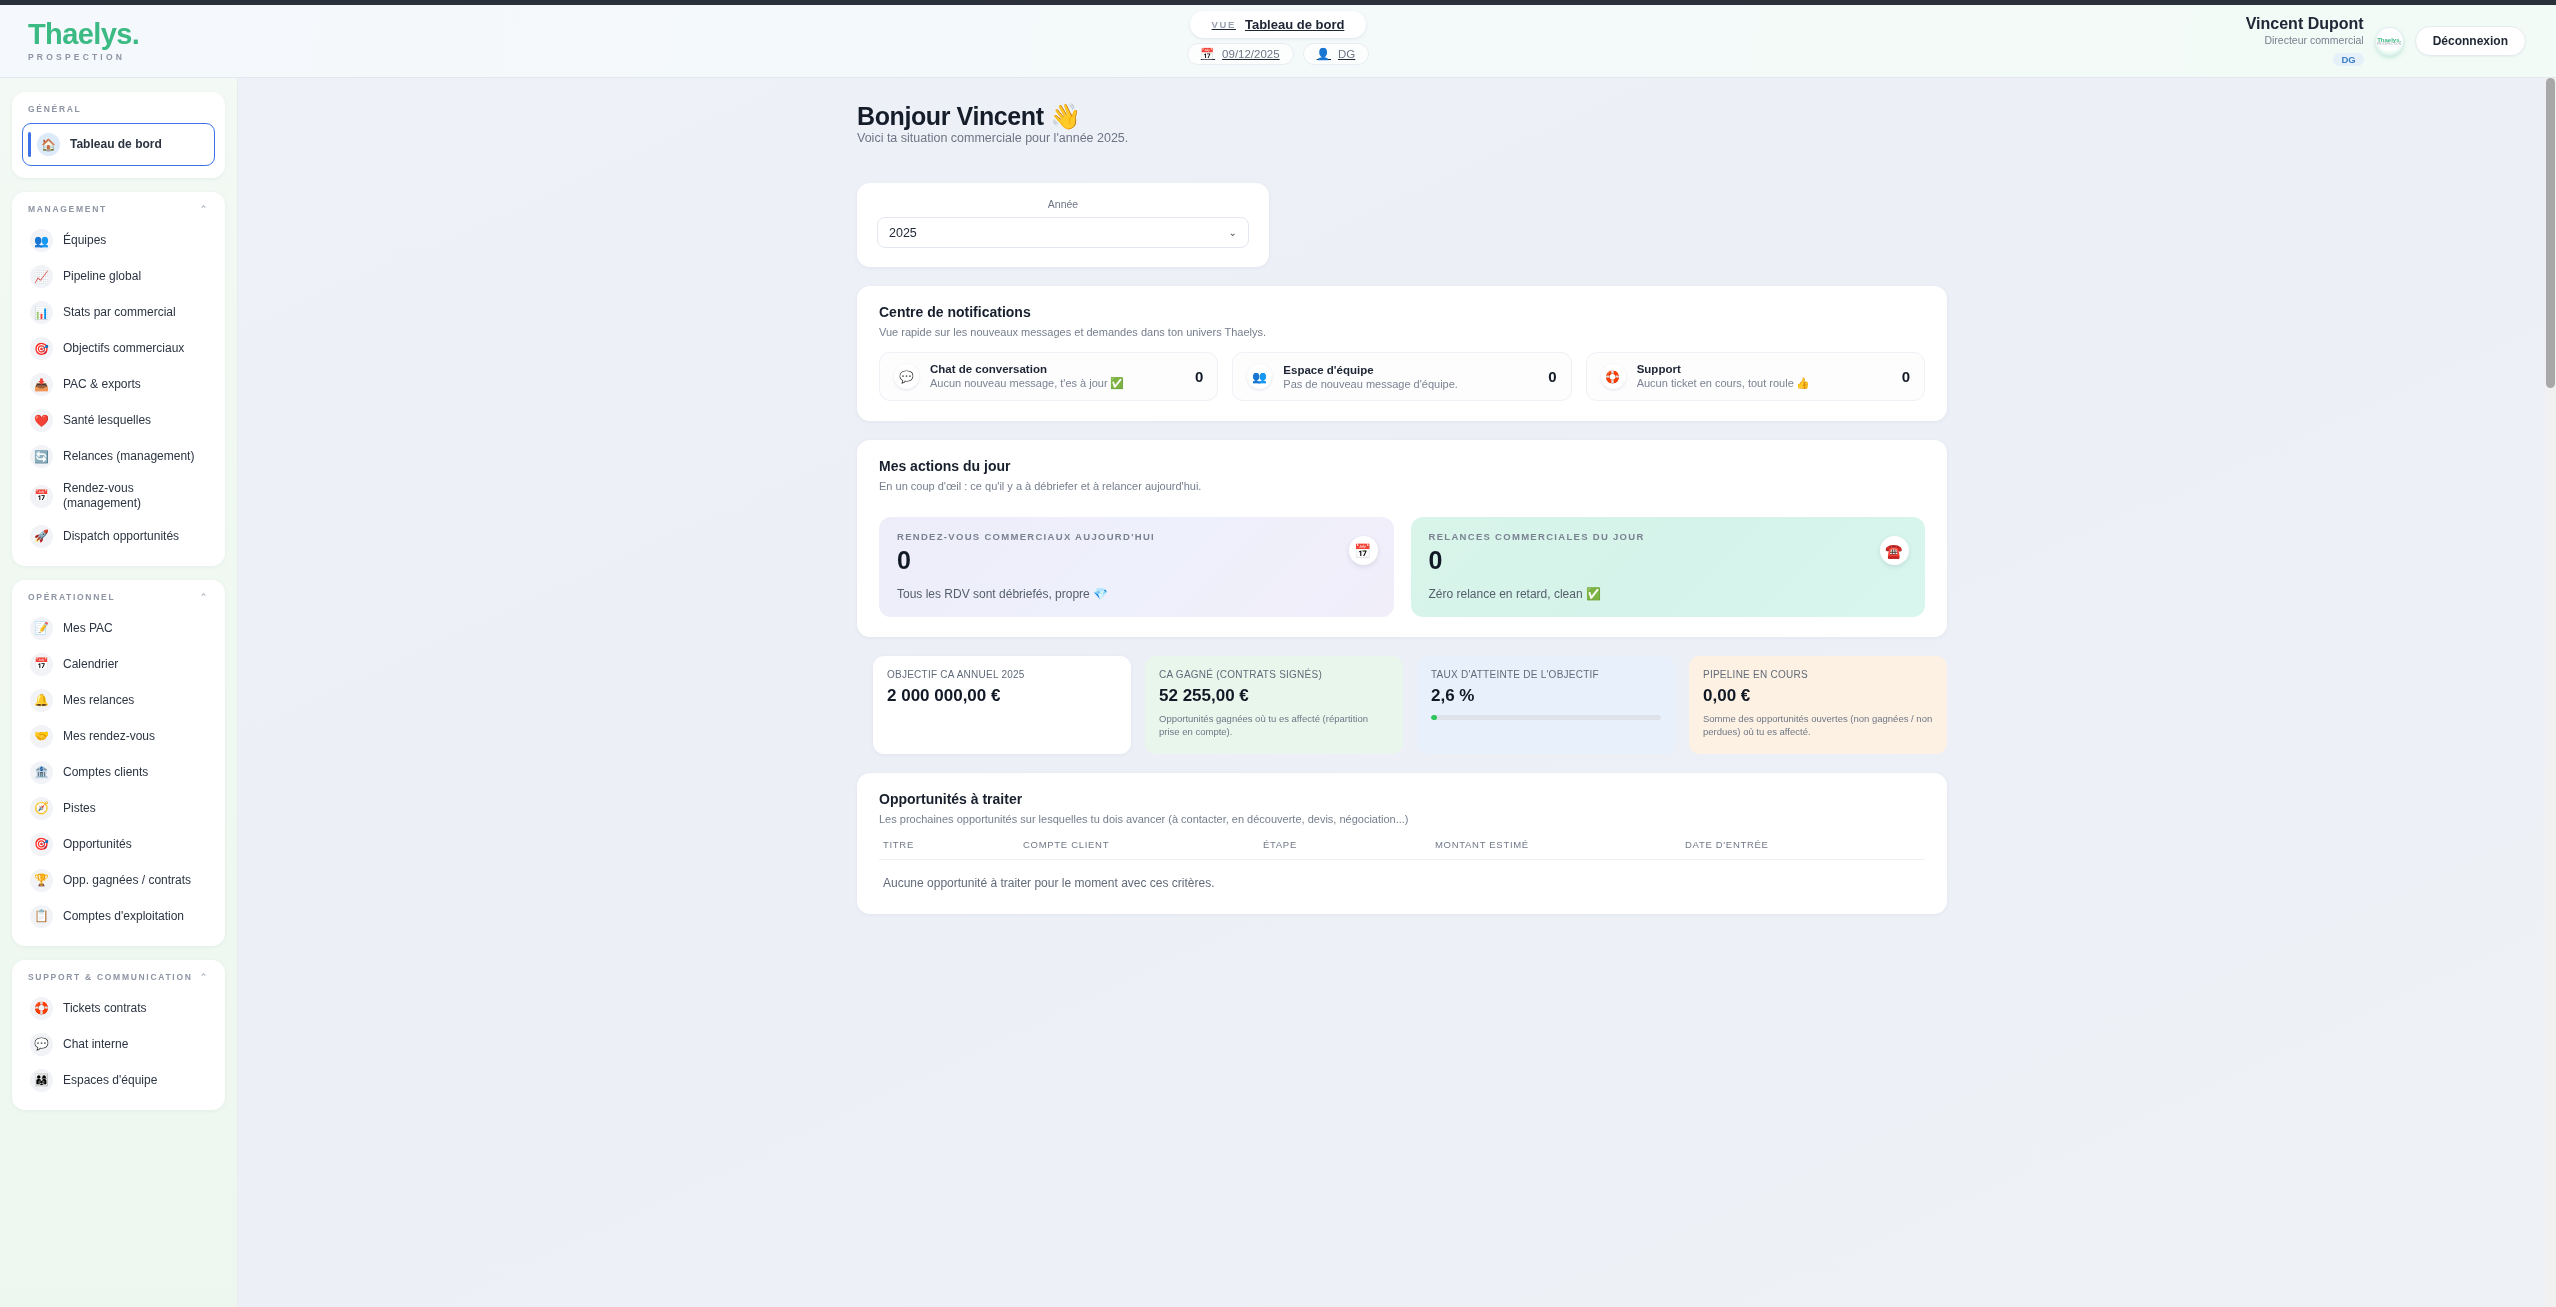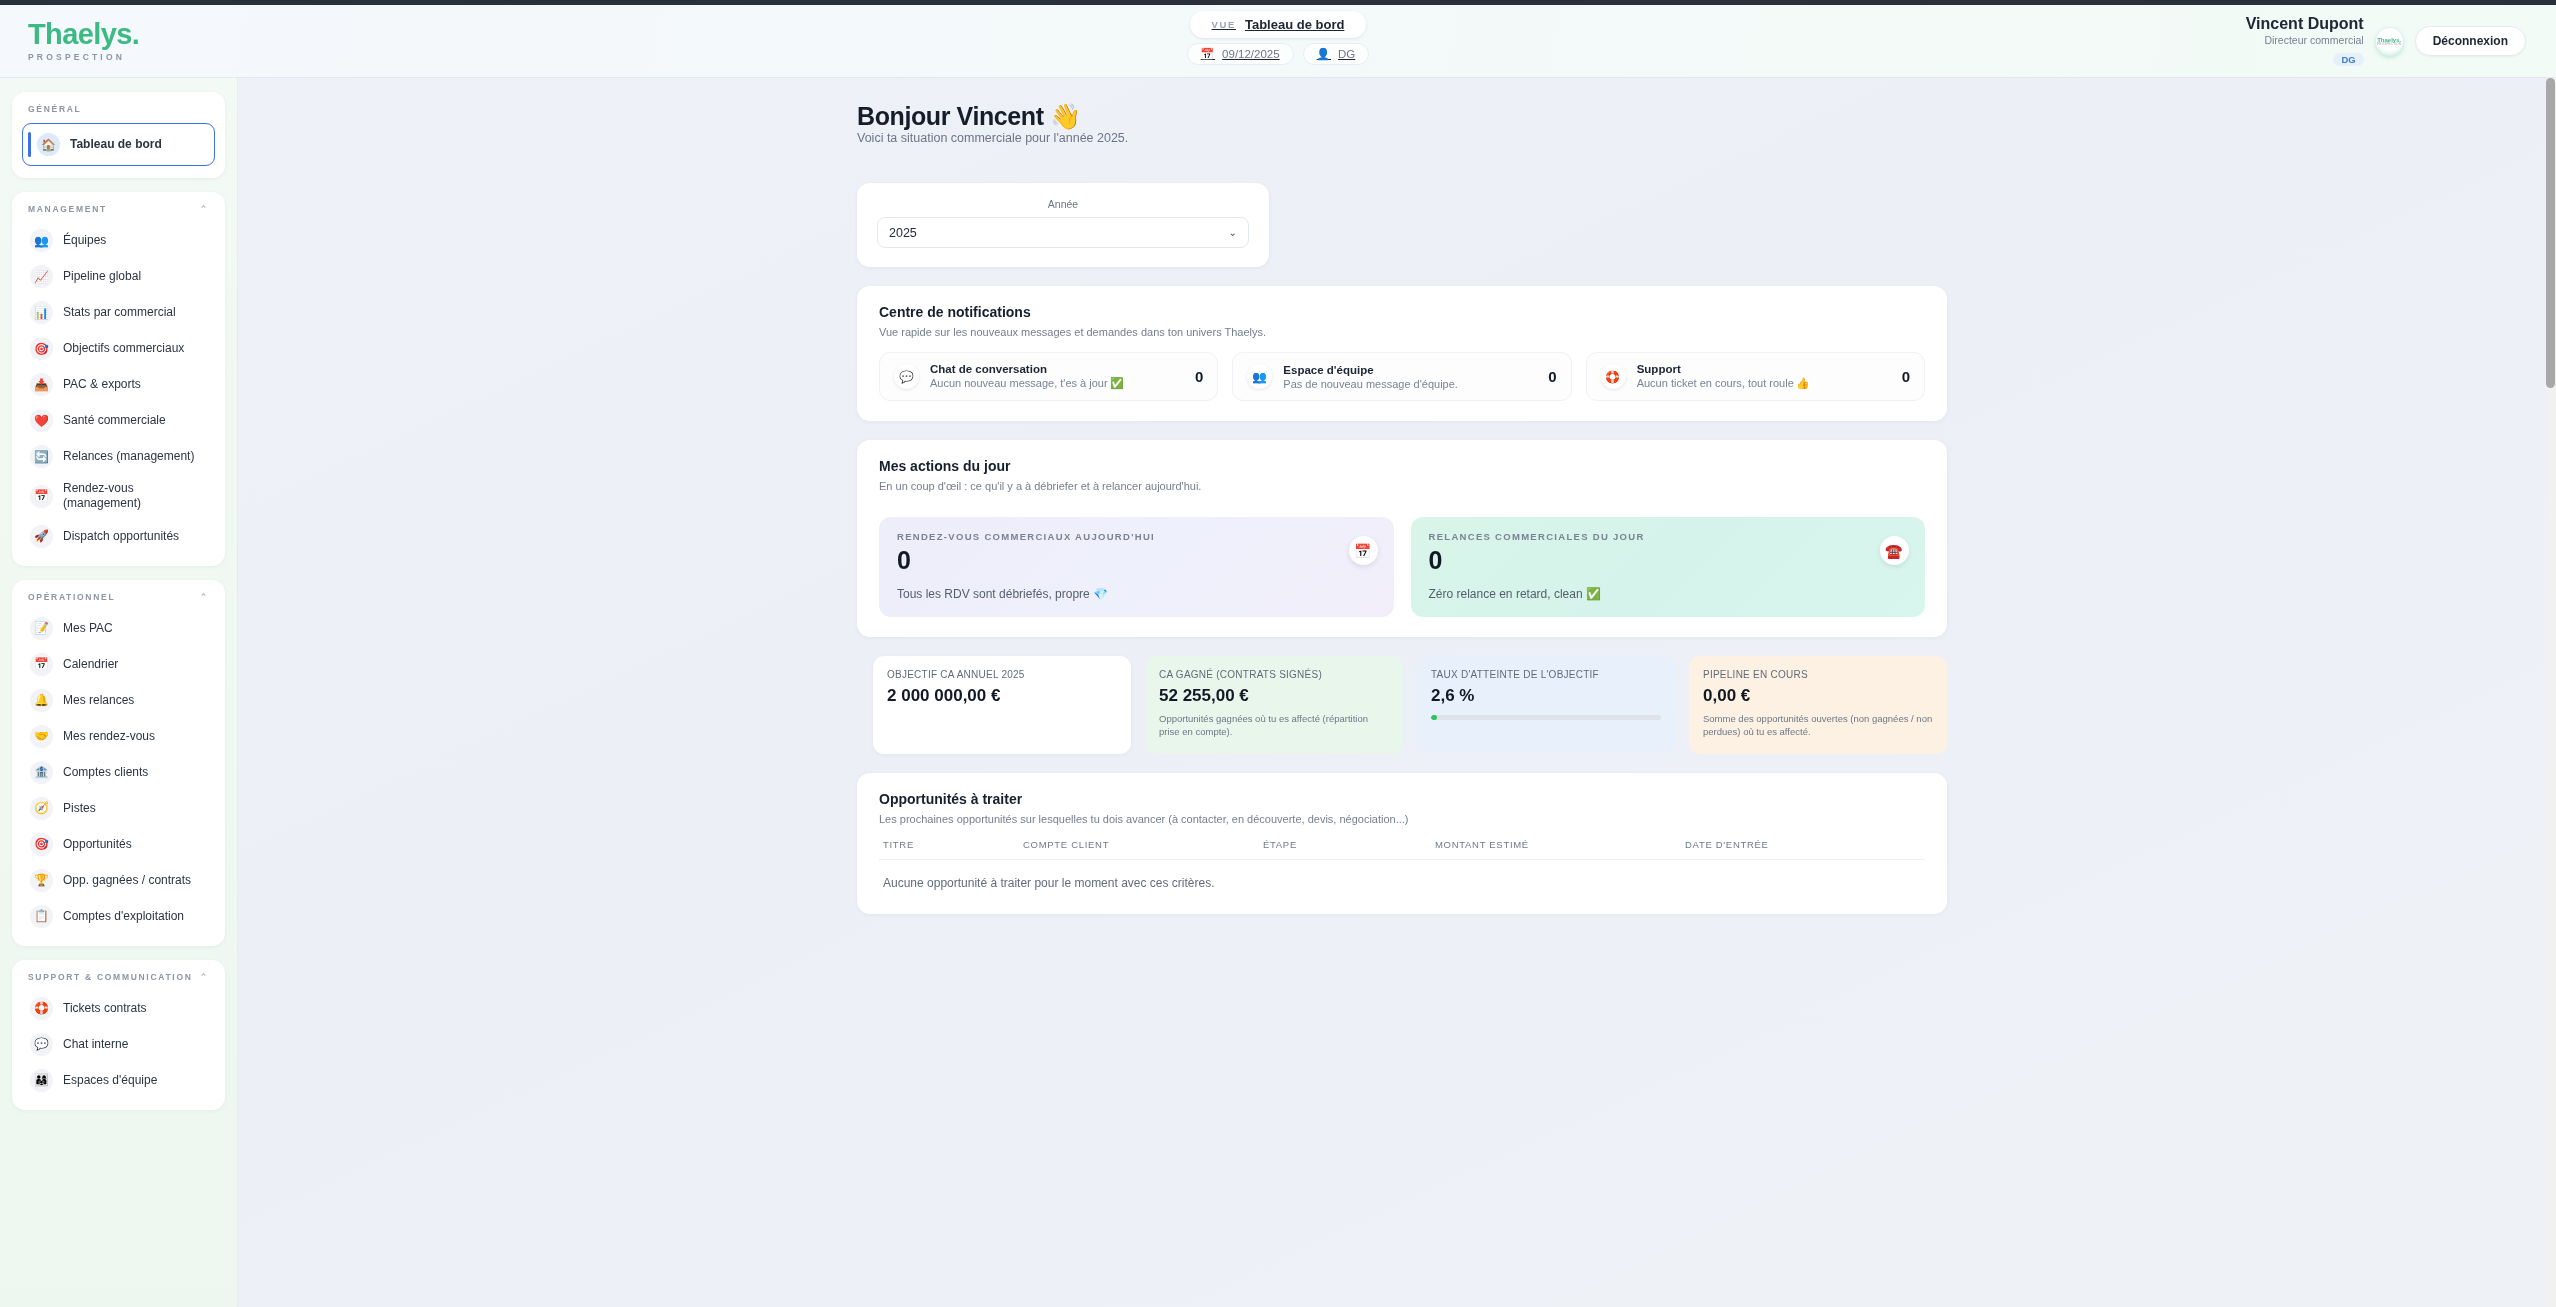--- a/index.html
+++ b/index.html
@@ -291,21 +291,21 @@
         <div class="nav-item">
           <span class="ico">🎯</span>
           <span class="lbl">Objectifs commerciaux</span>
         </div>
         <div class="nav-item">
           <span class="ico">📥</span>
           <span class="lbl">PAC &amp; exports</span>
         </div>
         <div class="nav-item">
           <span class="ico">❤️</span>
-          <span class="lbl">Santé commerciale</span>
+          <span class="lbl">Santé lesquelles</span>
         </div>
         <div class="nav-item">
           <span class="ico">🔄</span>
           <span class="lbl">Relances (management)</span>
         </div>
         <div class="nav-item">
           <span class="ico">📅</span>
           <span class="lbl">Rendez-vous (management)</span>
         </div>
         <div class="nav-item">

